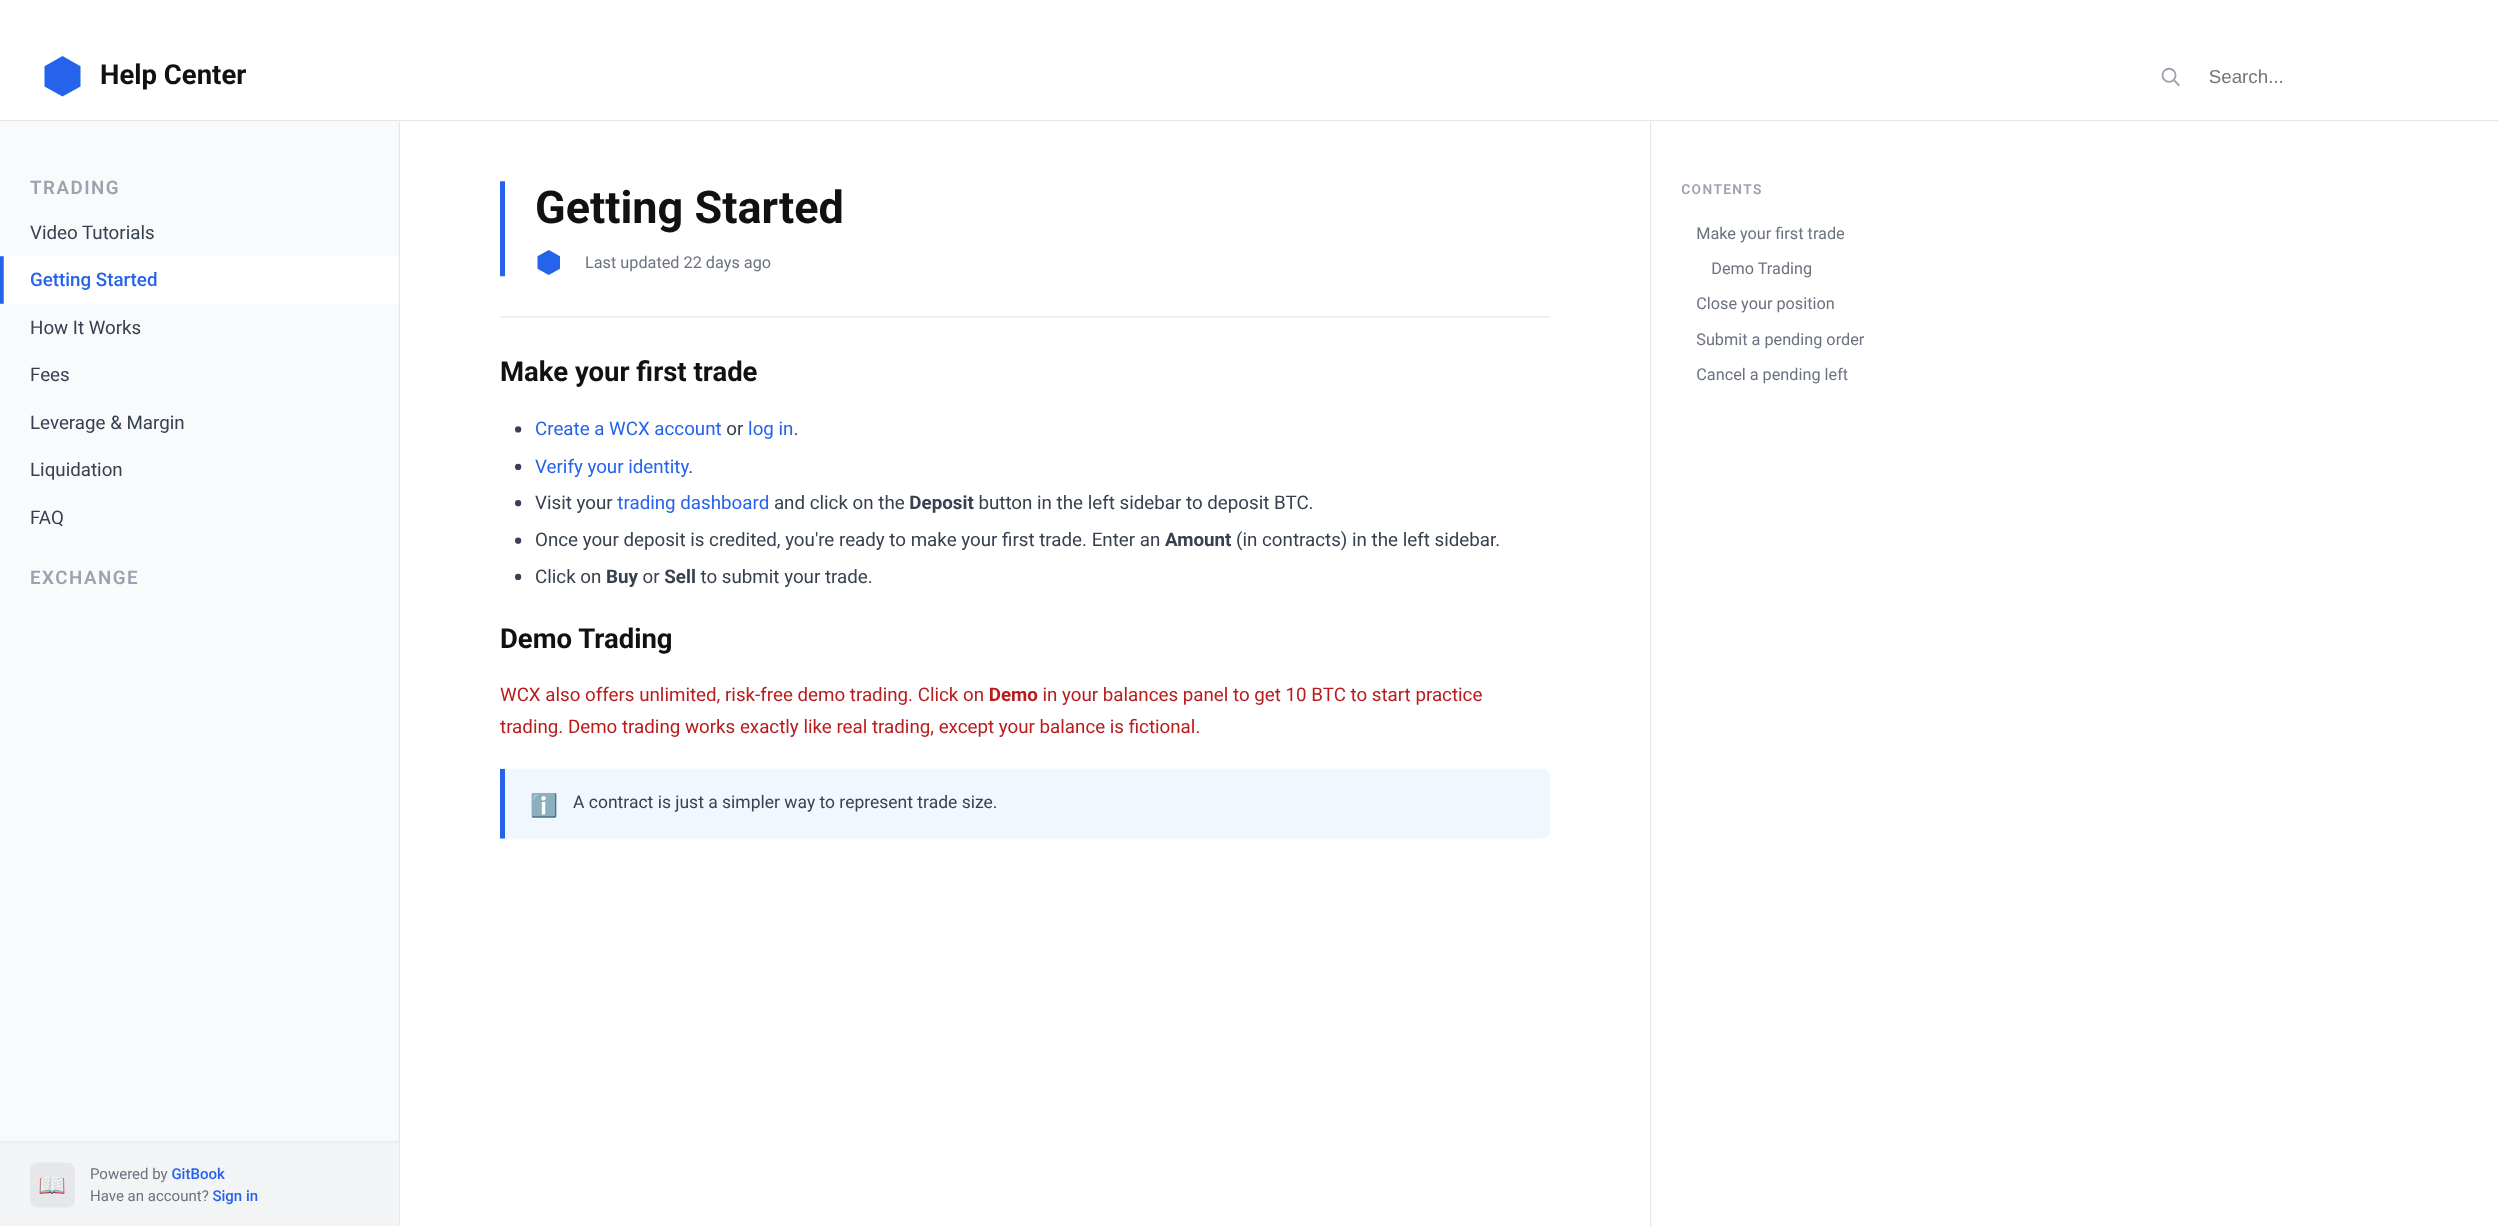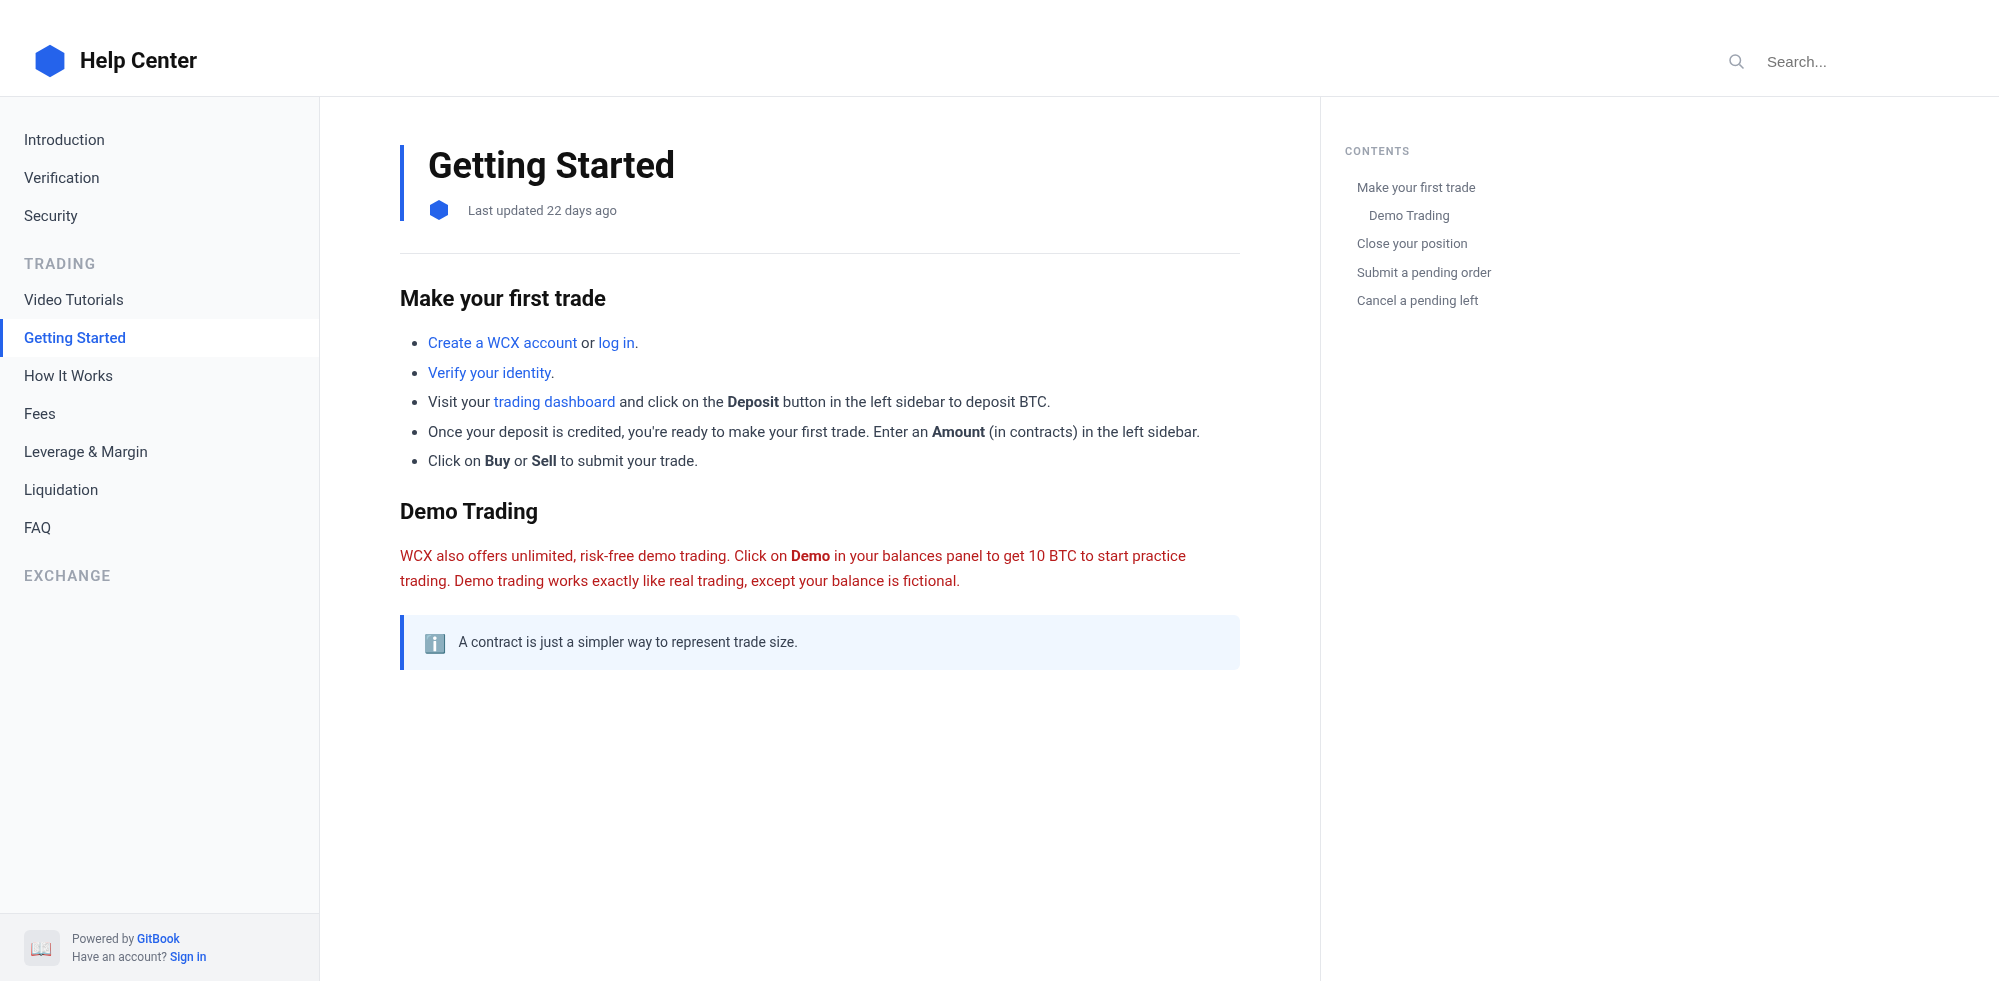--- a/index.html
+++ b/index.html
@@ -259,25 +259,20 @@
     </svg>
     <input class="search-input" type="text" placeholder="Search..." style="">
   </div>
 </header>
 
 <div class="layout">
 
   <aside class="sidebar">
     <nav class="sidebar-nav">
 
-      <div>
-        <a class="sidebar-item" href="#">Introduction</a>
-        <a class="sidebar-item" href="#">Verification</a>
-        <a class="sidebar-item" href="#">Security</a>
-      </div>
 
       <div>
         <div class="sidebar-section-label">TRADING</div>
         <a class="sidebar-item" href="#">Video Tutorials</a>
         <a class="sidebar-item active" href="#">Getting Started</a>
         <a class="sidebar-item" href="#">How It Works</a>
         <a class="sidebar-item" href="#">Fees</a>
         <a class="sidebar-item" href="#">Leverage &amp; Margin</a>
         <a class="sidebar-item" href="#">Liquidation</a>
         <a class="sidebar-item" href="#">FAQ</a>

